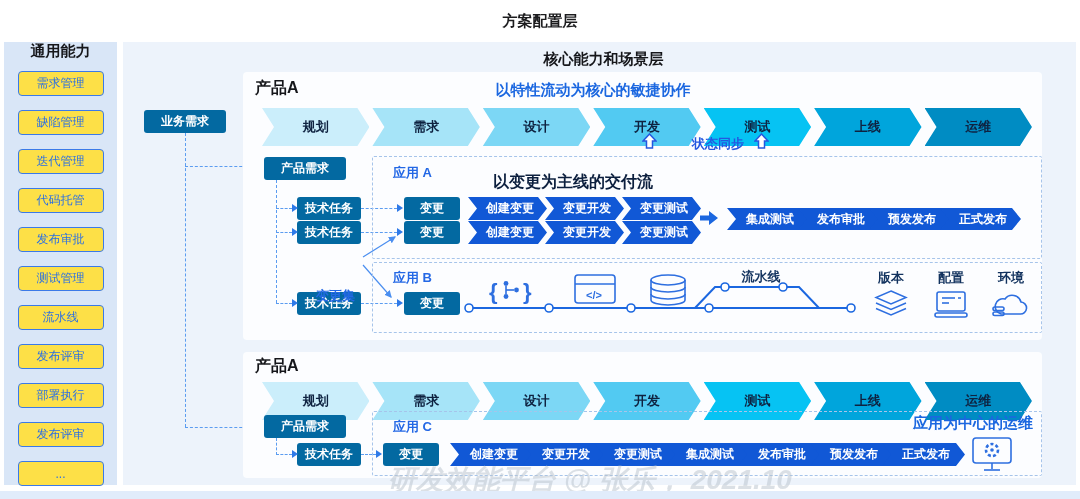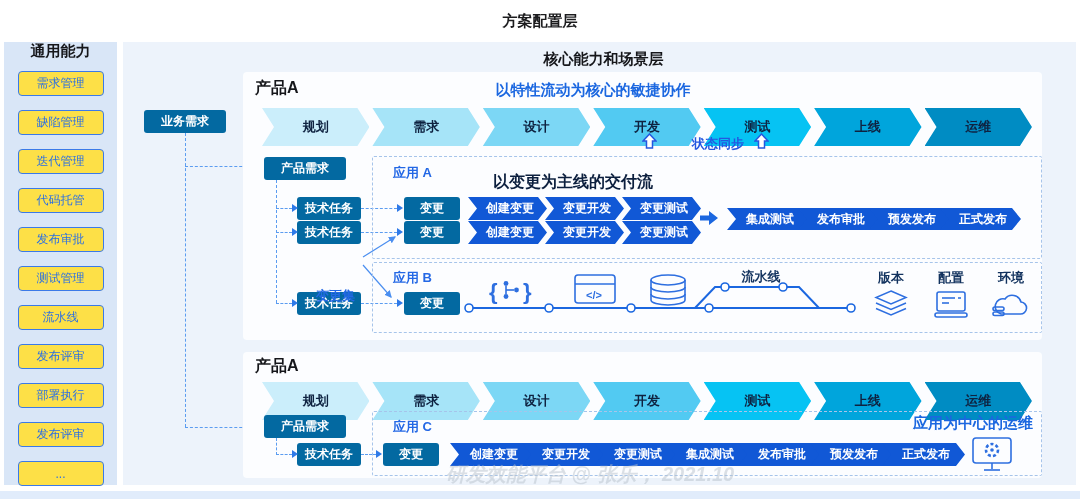--- a/index.html
+++ b/index.html
@@ -36,21 +36,21 @@
   .dark-title{font-size:16px;font-weight:bold;color:#0c1f3e;}
   .app-label{font-size:13px;font-weight:bold;color:#2468e5;}
   .sync-label{font-size:13px;font-weight:bold;color:#2457e0;}
   .icon-label{font-size:13px;font-weight:bold;color:#12325e;text-align:center;}
   
   .dash-v{border-left:1px dashed #5b9cf0;width:0;}
   .dash-h{border-top:1px dashed #5b9cf0;height:0;}
   .arr-r{width:0;height:0;border:4px solid transparent;border-right:0;border-left:6px solid #2f7ae8;}
   .dashed-box{border:1px dashed #a6c4ea;border-radius:2px;}
   
-  .watermark{left:160px;width:860px;top:461px;text-align:center;font-size:20px;font-style:italic;
+  .watermark{left:160px;width:860px;top:461px;text-align:center;font-size:28px;font-style:italic;
              font-weight:bold;color:#b9c3cd;opacity:.5;pointer-events:none;}
   .bottom-strip{left:0;top:491px;width:1080px;height:8px;background:#e1ecfb;}
   svg{display:block;}
 </style>
 </head>
 <body>
 
 <div class="abs top-title">方案配置层</div>
 
 <div class="abs sidebar">

